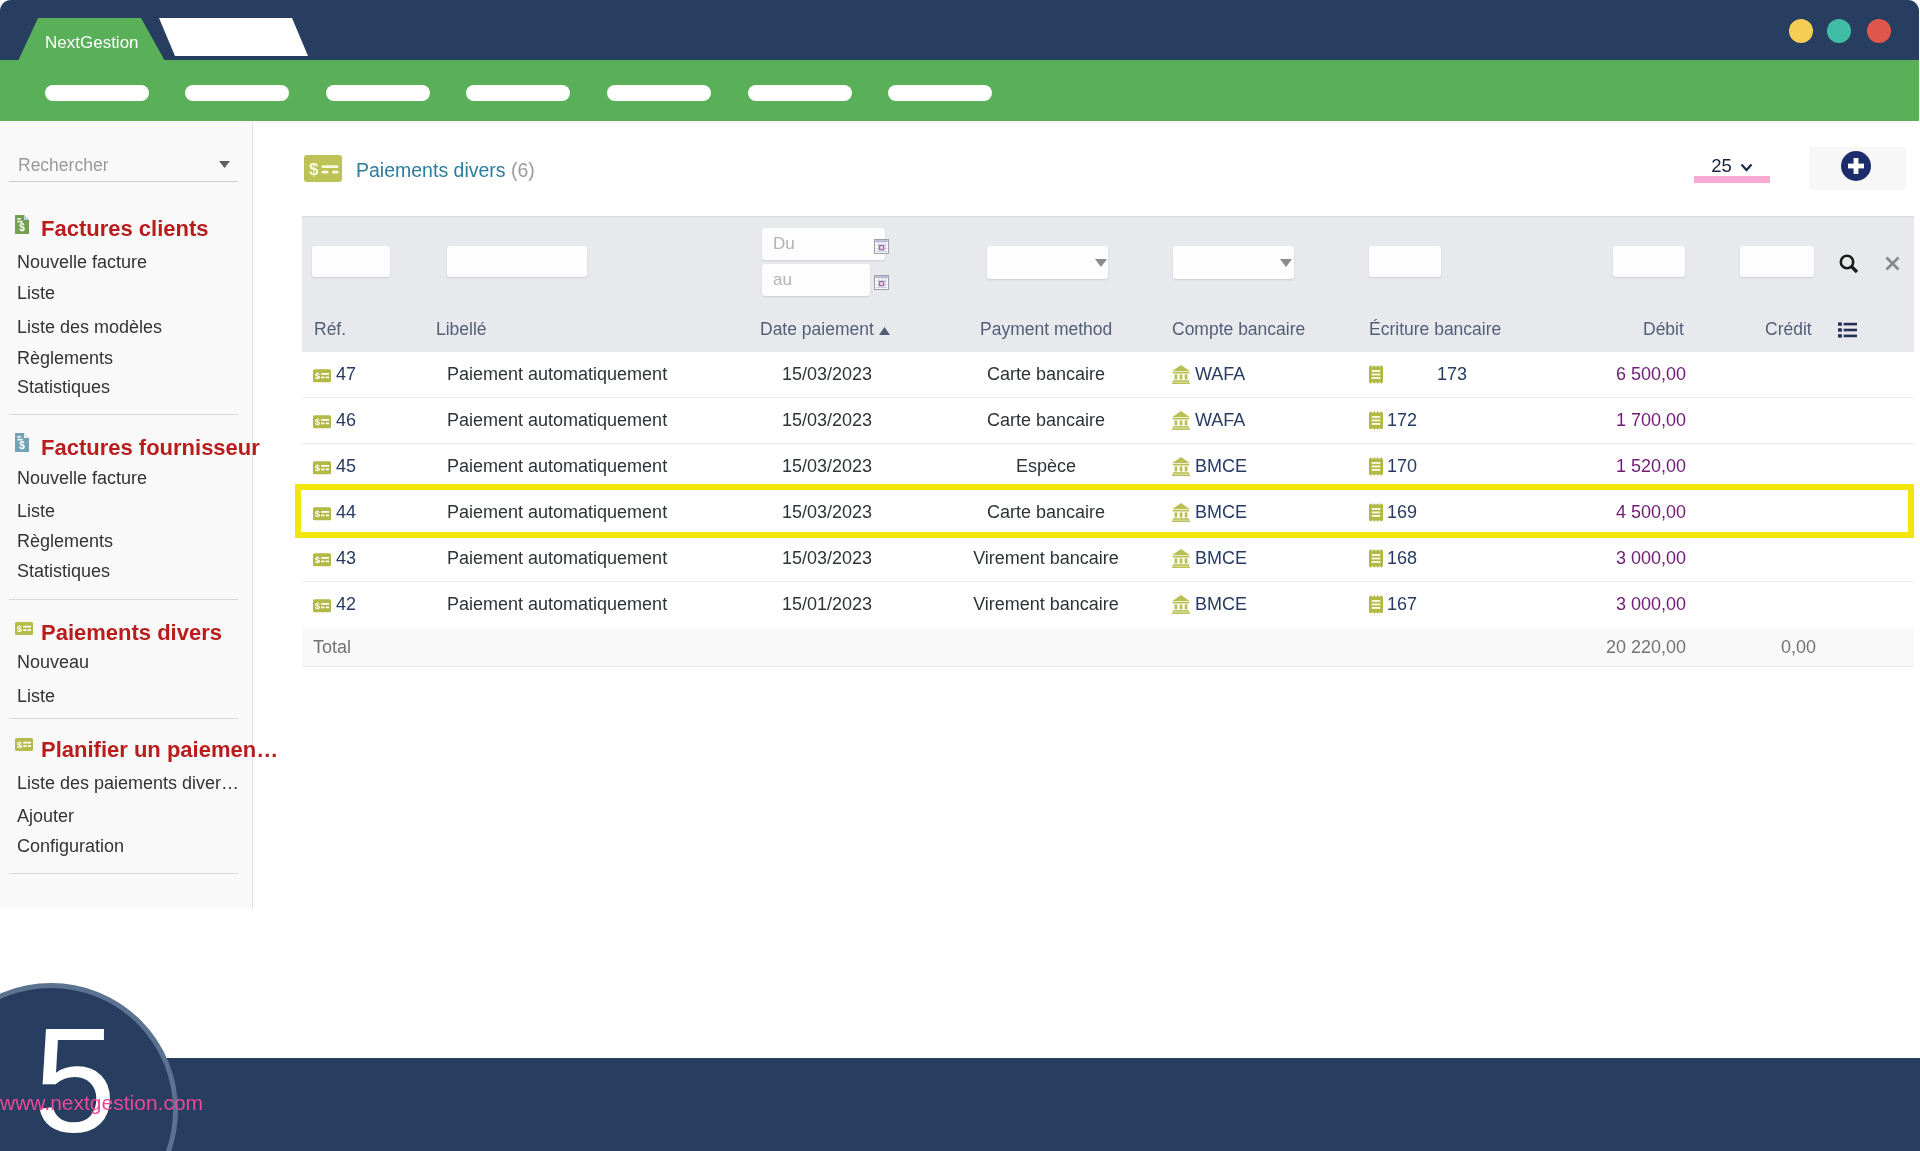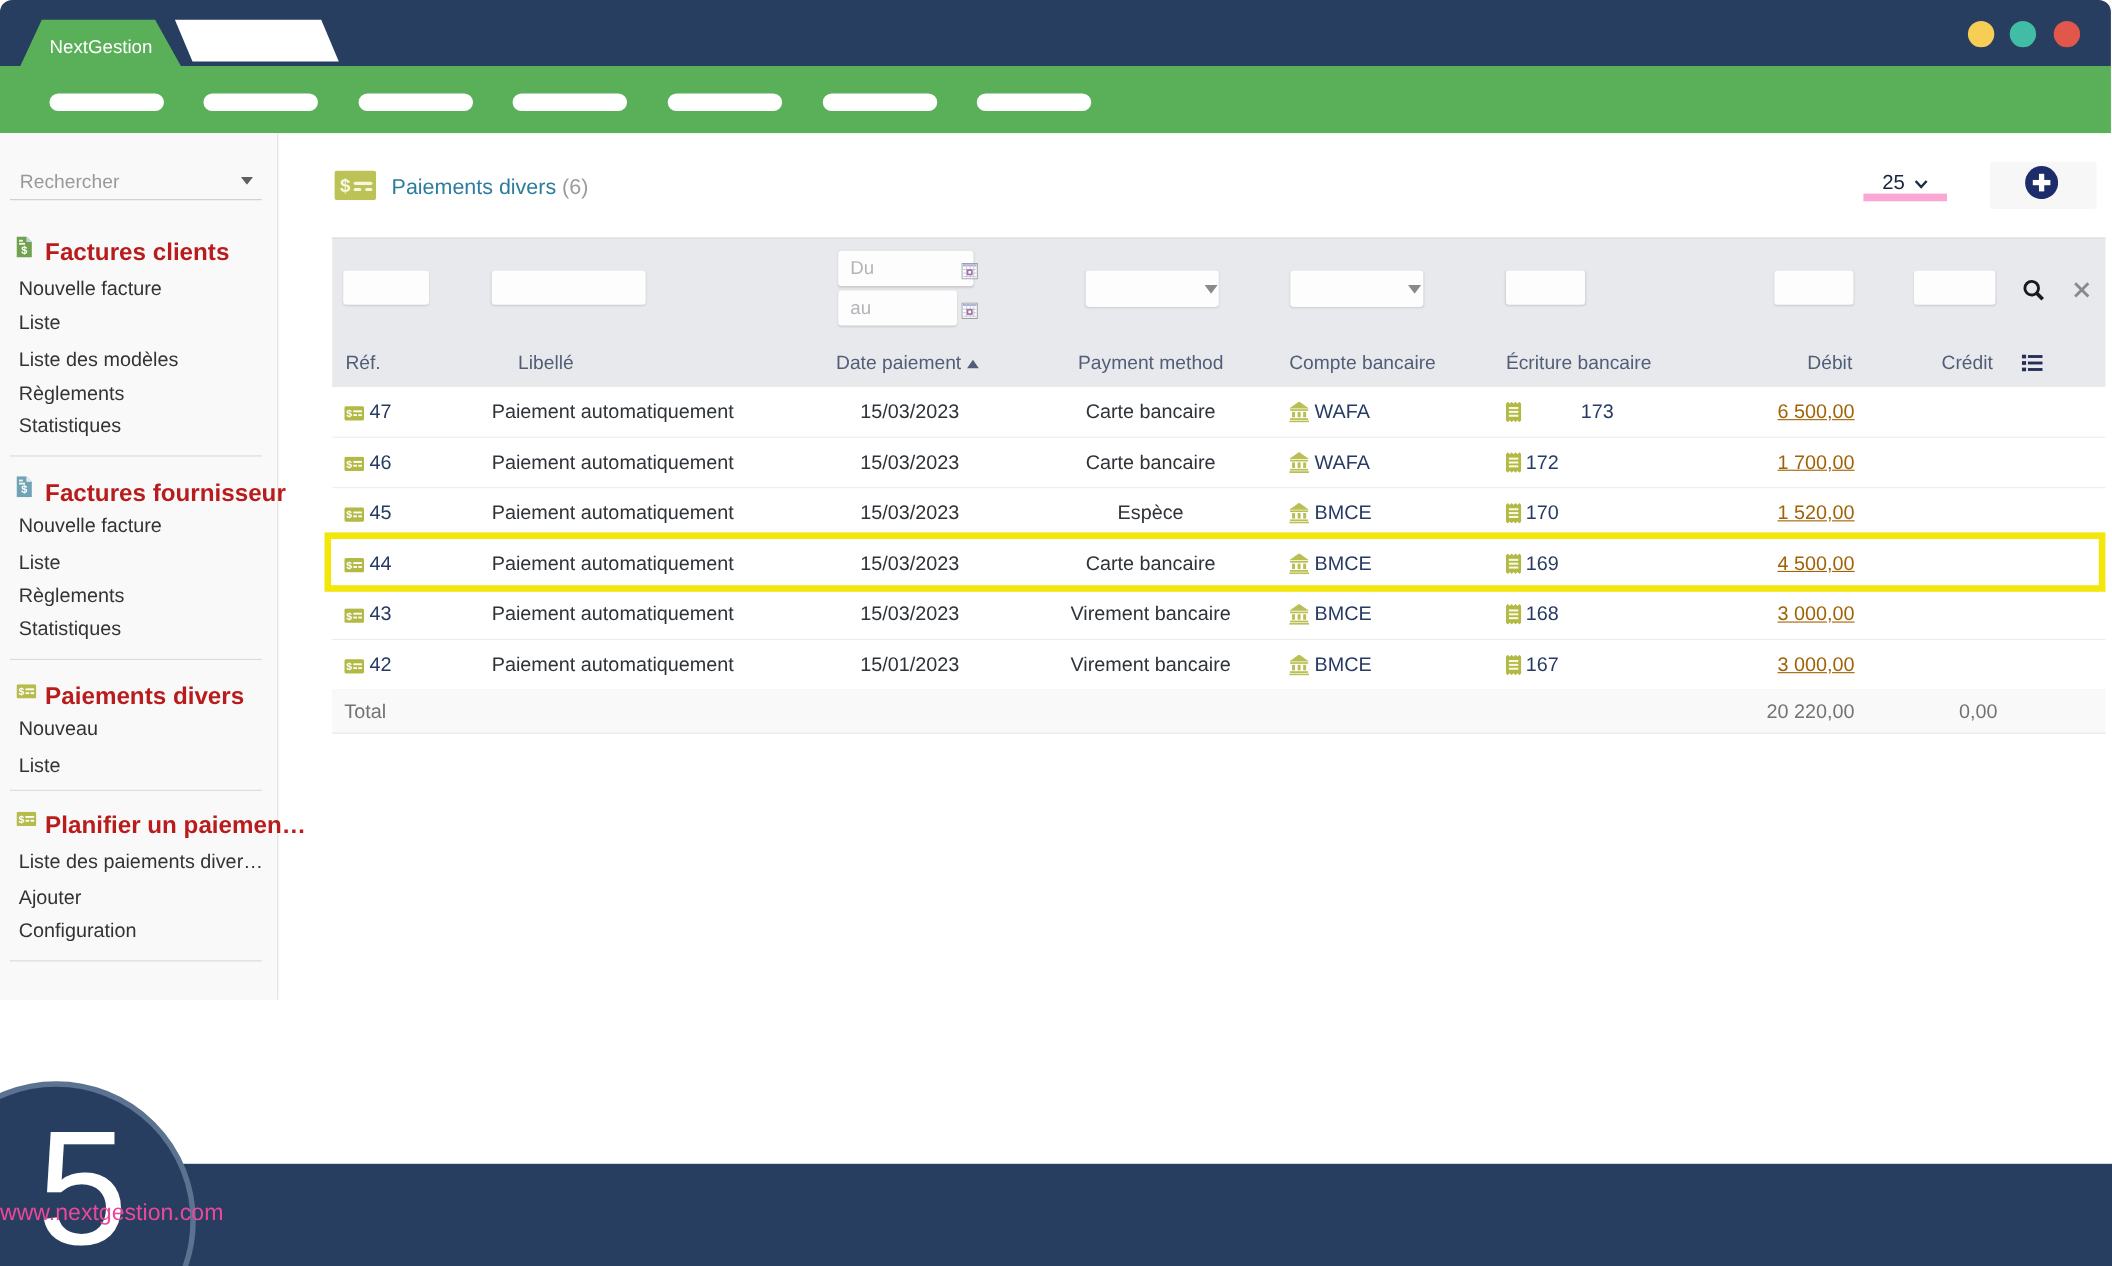--- a/index.html
+++ b/index.html
@@ -26,21 +26,21 @@
 #sel25 { position:absolute; left:1694px; top:155px; width:76px; height:28px; border-bottom:7px solid #f9a8d4; color:#16243c; font-size:18.5px; text-align:center; }
 #plusbtn { position:absolute; left:1809px; top:147px; width:97px; height:43px; background:#f7f7f7; border-radius:3px; }
 
 
 #gridhead { position:absolute; left:302px; top:216px; width:1612px; height:136px; background:#e8e9ec; border-top:1px solid #d9dade; }
 .finput { position:absolute; background:#fdfdfd; border-radius:3px; box-shadow:0 1px 2px rgba(0,0,0,0.12); }
 .hlabel { position:absolute; top:319px; font-size:17.5px; color:#525e78; white-space:nowrap; }
 .row { position:absolute; left:302px; width:1612px; height:46px; background:#ffffff; border-bottom:1px solid #e9e9e9; }
 .cell { position:absolute; top:12px; font-size:18px; color:#2e3338; white-space:nowrap; }
 .cnavy { color:#263a64; }
-.cteal { color:#a16207;text-decoration:underline; }
+.cteal { color:#701a75; }
 #totalrow { position:absolute; left:302px; top:627px; width:1612px; height:40px; background:#f9f9f9; border-bottom:1px solid #e5e5e5; }
 #hilite { position:absolute; left:295px; top:484px; width:1619px; height:54px; border:6px solid #f2e60a; }
 .ricon { position:absolute; left:11px; top:17px; }
 .bicon { position:absolute; left:870px; top:13px; }
 .eicon { position:absolute; left:1067px; top:13px; }
 .ccen { width:190px; text-align:center; }
 .ccen2 { width:200px; text-align:center; }
 .cright { left:1234px; width:150px; text-align:right; }
 .cgray { color:#737373; font-size:18px; }
 
@@ -199,21 +199,21 @@
   <svg class="abs" style="left:1536px; top:36px;" width="22" height="22" viewBox="0 0 22 22">
       <circle cx="9" cy="9" r="6.2" fill="none" stroke="#1a1a1a" stroke-width="2.6"></circle>
       <line x1="13.6" y1="13.6" x2="19" y2="19" stroke="#1a1a1a" stroke-width="3.4"></line>
     </svg>
   <svg class="abs" style="left:1583px; top:39px;" width="15" height="15" viewBox="0 0 15 15">
       <line x1="1.5" y1="1.5" x2="13.5" y2="13.5" stroke="#8a8a8a" stroke-width="2.6"></line>
       <line x1="13.5" y1="1.5" x2="1.5" y2="13.5" stroke="#8a8a8a" stroke-width="2.6"></line>
     </svg>
 </div>
 <div class="hlabel" style="left:314px;">Réf.</div>
-<div class="hlabel" style="left:471px;">Libellé</div>
+<div class="hlabel" style="left:436px;">Libellé</div>
 <div class="hlabel" style="left:760px;">Date paiement <svg width="11" height="8">
       <polygon points="0,8 11,8 5.5,0" fill="#525e78"></polygon>
     </svg></div>
 <div class="hlabel" style="left:980px;">Payment method</div>
 <div class="hlabel" style="left:1172px;">Compte bancaire</div>
 <div class="hlabel" style="left:1369px;">Écriture bancaire</div>
 <div class="hlabel" style="left:1643px;">Débit</div>
 <div class="hlabel" style="left:1765px;">Crédit</div>
 <svg class="abs" style="left:1838px; top:322px;" width="19" height="16" viewBox="0 0 19 16">
     <g fill="#272e56">

